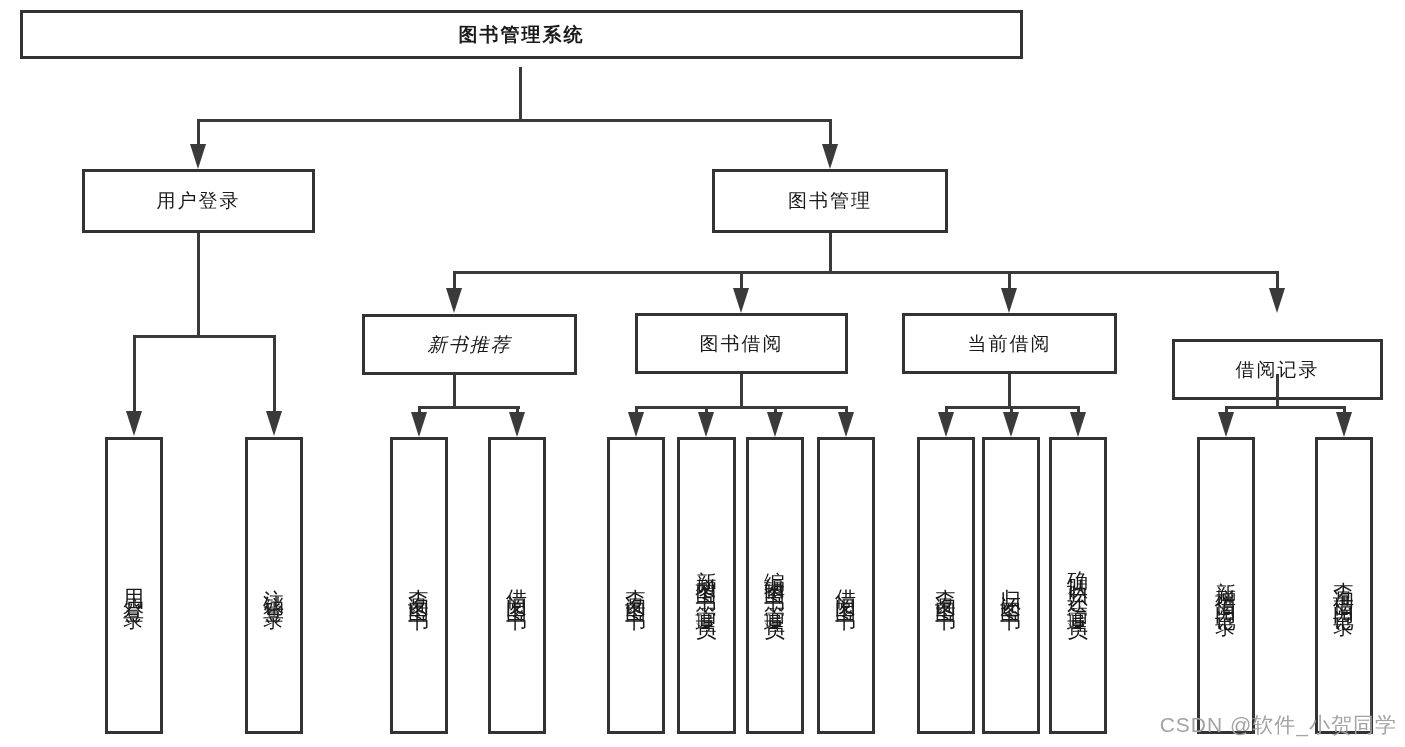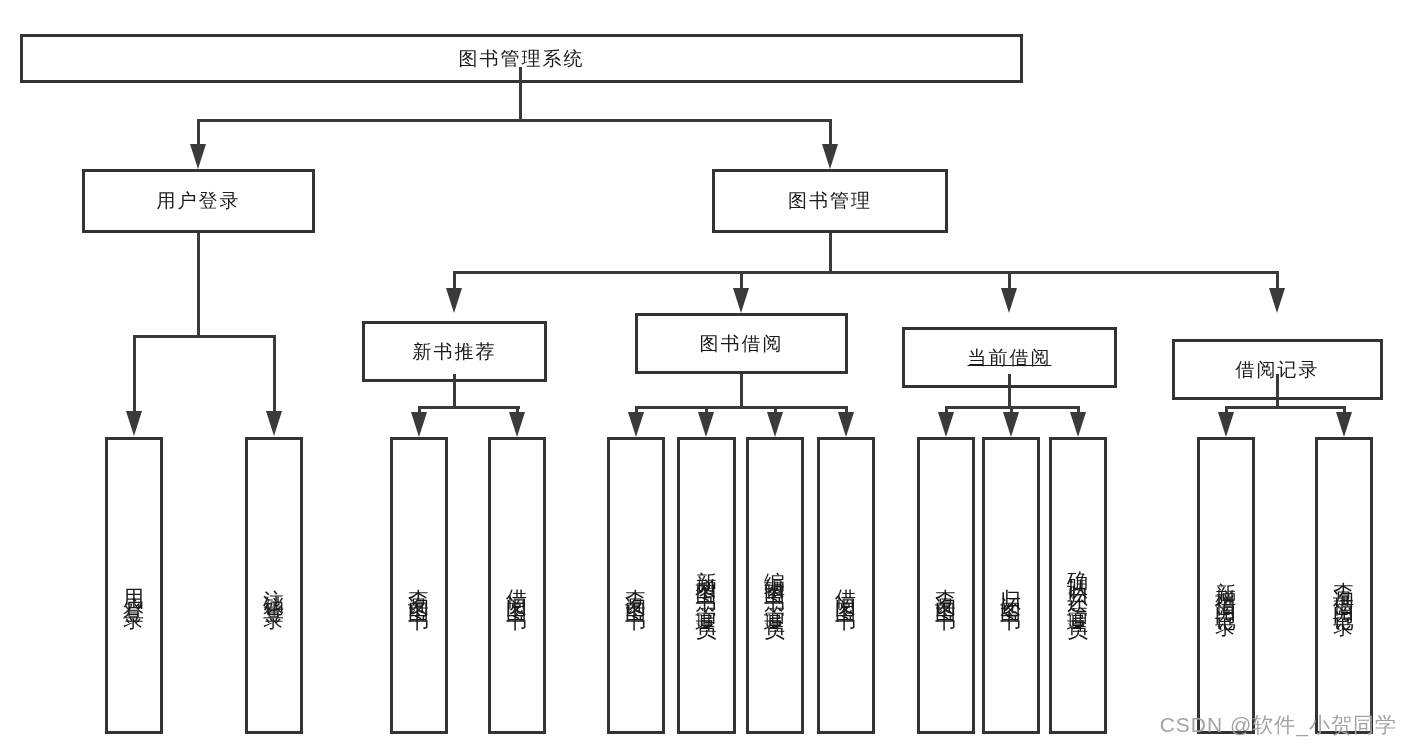--- a/index.html
+++ b/index.html
@@ -33,21 +33,21 @@
   .watermark{
     position:absolute;right:8px;bottom:8px;
     color:var(--watermark);font-size:21px;letter-spacing:1px;
   }
 </style>
 </head>
 <body>
 
 <div class="canvas">
 
-  <div class="node" style="left:20px;top:34px;width:1003px;height:49px;">
+  <div class="node" style="left:20px;top:10px;width:1003px;height:49px;font-weight:bold;">
     <span>图书管理系统</span>
   </div>
 
   <div class="vline" style="left:519px;top:67px;height:52px;"></div>
   <div class="hline" style="left:197px;top:119px;width:635px;"></div>
   <div class="vline" style="left:197px;top:119px;height:27px;"></div>
   <div class="arrow" style="left:190px;top:144px;"></div>
   <div class="vline" style="left:829px;top:119px;height:27px;"></div>
   <div class="arrow" style="left:822px;top:144px;"></div>
 
@@ -69,27 +69,27 @@
   <div class="hline" style="left:453px;top:271px;width:826px;"></div>
   <div class="vline" style="left:453px;top:271px;height:19px;"></div>
   <div class="arrow" style="left:446px;top:288px;"></div>
   <div class="vline" style="left:740px;top:271px;height:19px;"></div>
   <div class="arrow" style="left:733px;top:288px;"></div>
   <div class="vline" style="left:1008px;top:271px;height:19px;"></div>
   <div class="arrow" style="left:1001px;top:288px;"></div>
   <div class="vline" style="left:1276px;top:271px;height:19px;"></div>
   <div class="arrow" style="left:1269px;top:288px;"></div>
 
-  <div class="node" style="left:362px;top:321px;width:185px;height:61px;">
+  <div class="node" style="left:362px;top:314px;width:215px;height:61px;font-style:italic;">
     <span>新书推荐</span>
   </div>
   <div class="node" style="left:635px;top:313px;width:213px;height:61px;align-items:center;">
     <span>图书借阅</span>
   </div>
-  <div class="node" style="left:902px;top:327px;width:215px;height:61px;text-decoration:underline;">
+  <div class="node" style="left:902px;top:313px;width:215px;height:61px;">
     <span>当前借阅</span>
   </div>
   <div class="node" style="left:1172px;top:313px;width:211px;height:61px;margin-top:26px;">
     <span>借阅记录</span>
   </div>
 
   <div class="vline" style="left:453px;top:374px;height:34px;"></div>
   <div class="hline" style="left:418px;top:406px;width:102px;"></div>
   <div class="vline" style="left:418px;top:406px;height:8px;"></div>
   <div class="arrow" style="left:411px;top:412px;"></div>

